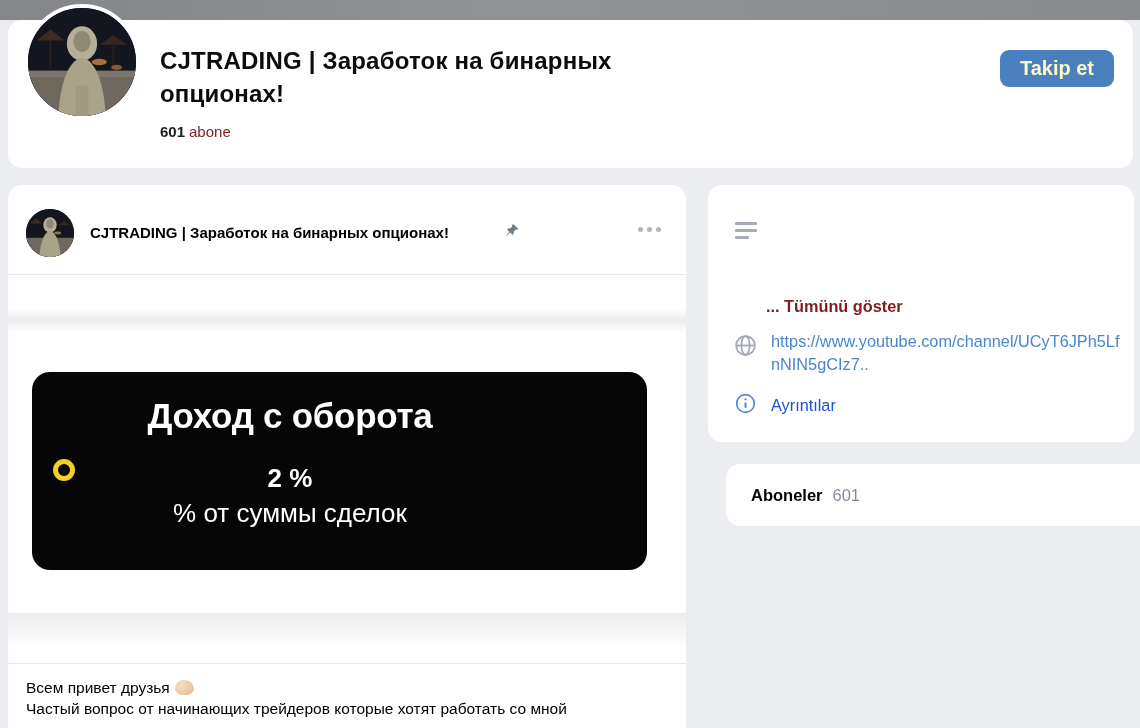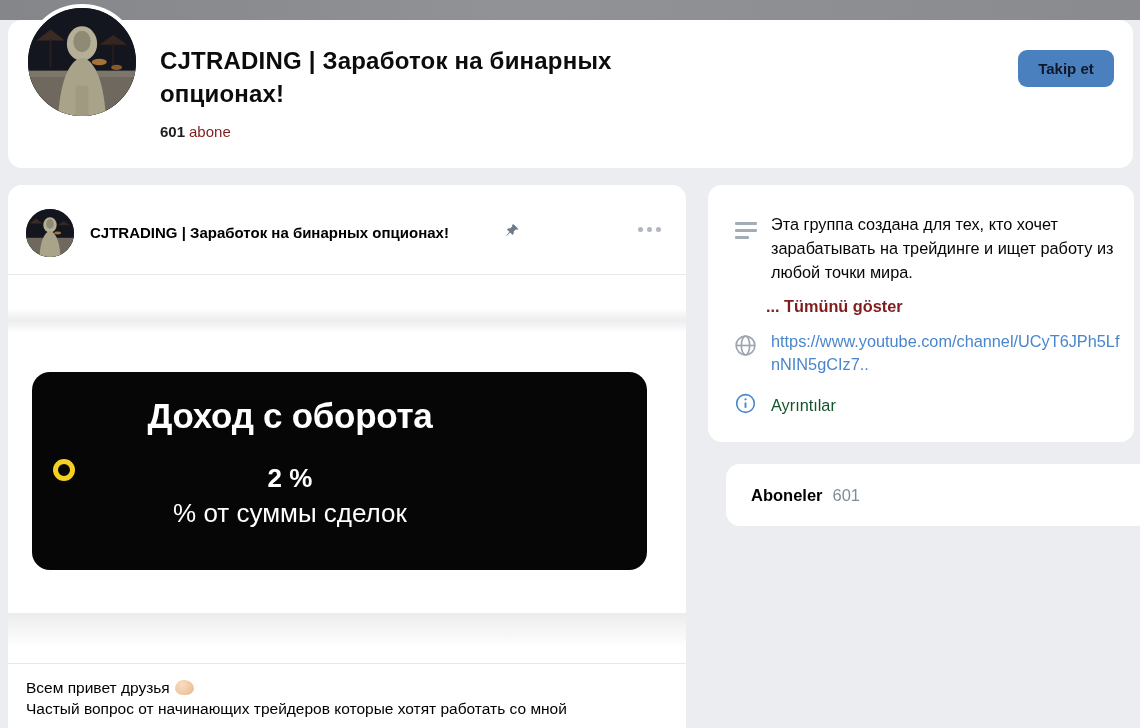--- a/index.html
+++ b/index.html
@@ -24,21 +24,21 @@
   }
   .header-title {
     position:absolute; left:152px; top:24px; width:480px;
     font-size:24px; font-weight:bold; line-height:33px; color:#0c0c0c; letter-spacing:.2px;
   }
   .header-sub { position:absolute; left:152px; top:103px; font-size:15px; }
   .header-sub .cnt { font-weight:bold; color:#1d1d1f; }
   .header-sub .lbl { color:#7f1d1d; margin-left:4px;text-align:right; }
   .follow-btn {
     position:absolute; right:19px; top:30px; height:37px; min-width:96px;
-    background:#4a80be; color:#0f172a; font-weight:bold; font-size:15px;
+    background:#4a80be; color:#fef9c3; font-weight:bold; font-size:20px;
     border:none; border-radius:9px; padding:0 20px; cursor:pointer;
     font-family:inherit;
   }
 
   
   .post-card { left:8px; top:185px; width:678px; height:560px; border-radius:14px 14px 0 0; }
   .post-header { position:absolute; left:0; top:0; width:100%; height:89px; }
   .post-avatar {
     position:absolute; left:18px; top:24px; width:48px; height:48px;
     border-radius:50%; overflow:hidden; background:#14161f;
@@ -103,21 +103,21 @@
     text-decoration:none; cursor:pointer;font-weight:bold;
   }
   .globe-icon { position:absolute; left:25px; top:148px; width:25px; height:25px; }
   .side-link {
     position:absolute; left:63px; top:145px; width:350px;
     font-size:16.3px; line-height:23px; color:#4986cc; word-break:break-all;
     text-decoration:none; cursor:pointer; display:block;
   }
   .info-icon { position:absolute; left:26px; top:207px; width:23px; height:23px; }
   .side-details {
-    position:absolute; left:63px; top:211px; font-size:16.3px; color:#14532d;
+    position:absolute; left:63px; top:211px; font-size:16.3px; color:#1d4ed8;
     text-decoration:none; cursor:pointer;
   }
 
   .side-card-b { left:708px; top:464px; width:426px; height:62px; border-radius:14px;
     display:flex; align-items:center; padding-left:25px; cursor:pointer;margin-left:18px; }
   .side-card-b .t { font-size:16.5px; font-weight:bold; color:#000; }
   .side-card-b .c { font-size:16.5px; color:#818c99; margin-left:10px; }
 
   svg { display:block; }
 </style>
@@ -194,21 +194,20 @@
     <div class="l2">Частый вопрос от начинающих трейдеров которые хотят работать со мной</div>
   </div>
 </div>
 
 <div class="card side-card-a">
   <div class="align-icon">
       <i></i>
       <i></i>
       <i></i>
     </div>
-  <div class="side-desc">Эта группа создана для тех, кто хочет зарабатывать на трейдинге и ищет работу из любой точки мира.</div>
   <a class="show-all">... Tümünü göster</a>
 
   <svg class="globe-icon" viewBox="0 0 24 24" fill="none" stroke="#9da6b0" stroke-width="1.6">
     <circle cx="12" cy="12" r="9"></circle>
     <ellipse cx="12" cy="12" rx="4" ry="9"></ellipse>
     <line x1="3" y1="12" x2="21" y2="12"></line>
   </svg>
   <a class="side-link">https://www.youtube.com/channel/UCyT6JPh5LfnNIN5gCIz7..</a>
 
   <svg class="info-icon" viewBox="0 0 24 24" fill="none" stroke="#4986cc" stroke-width="1.7">

